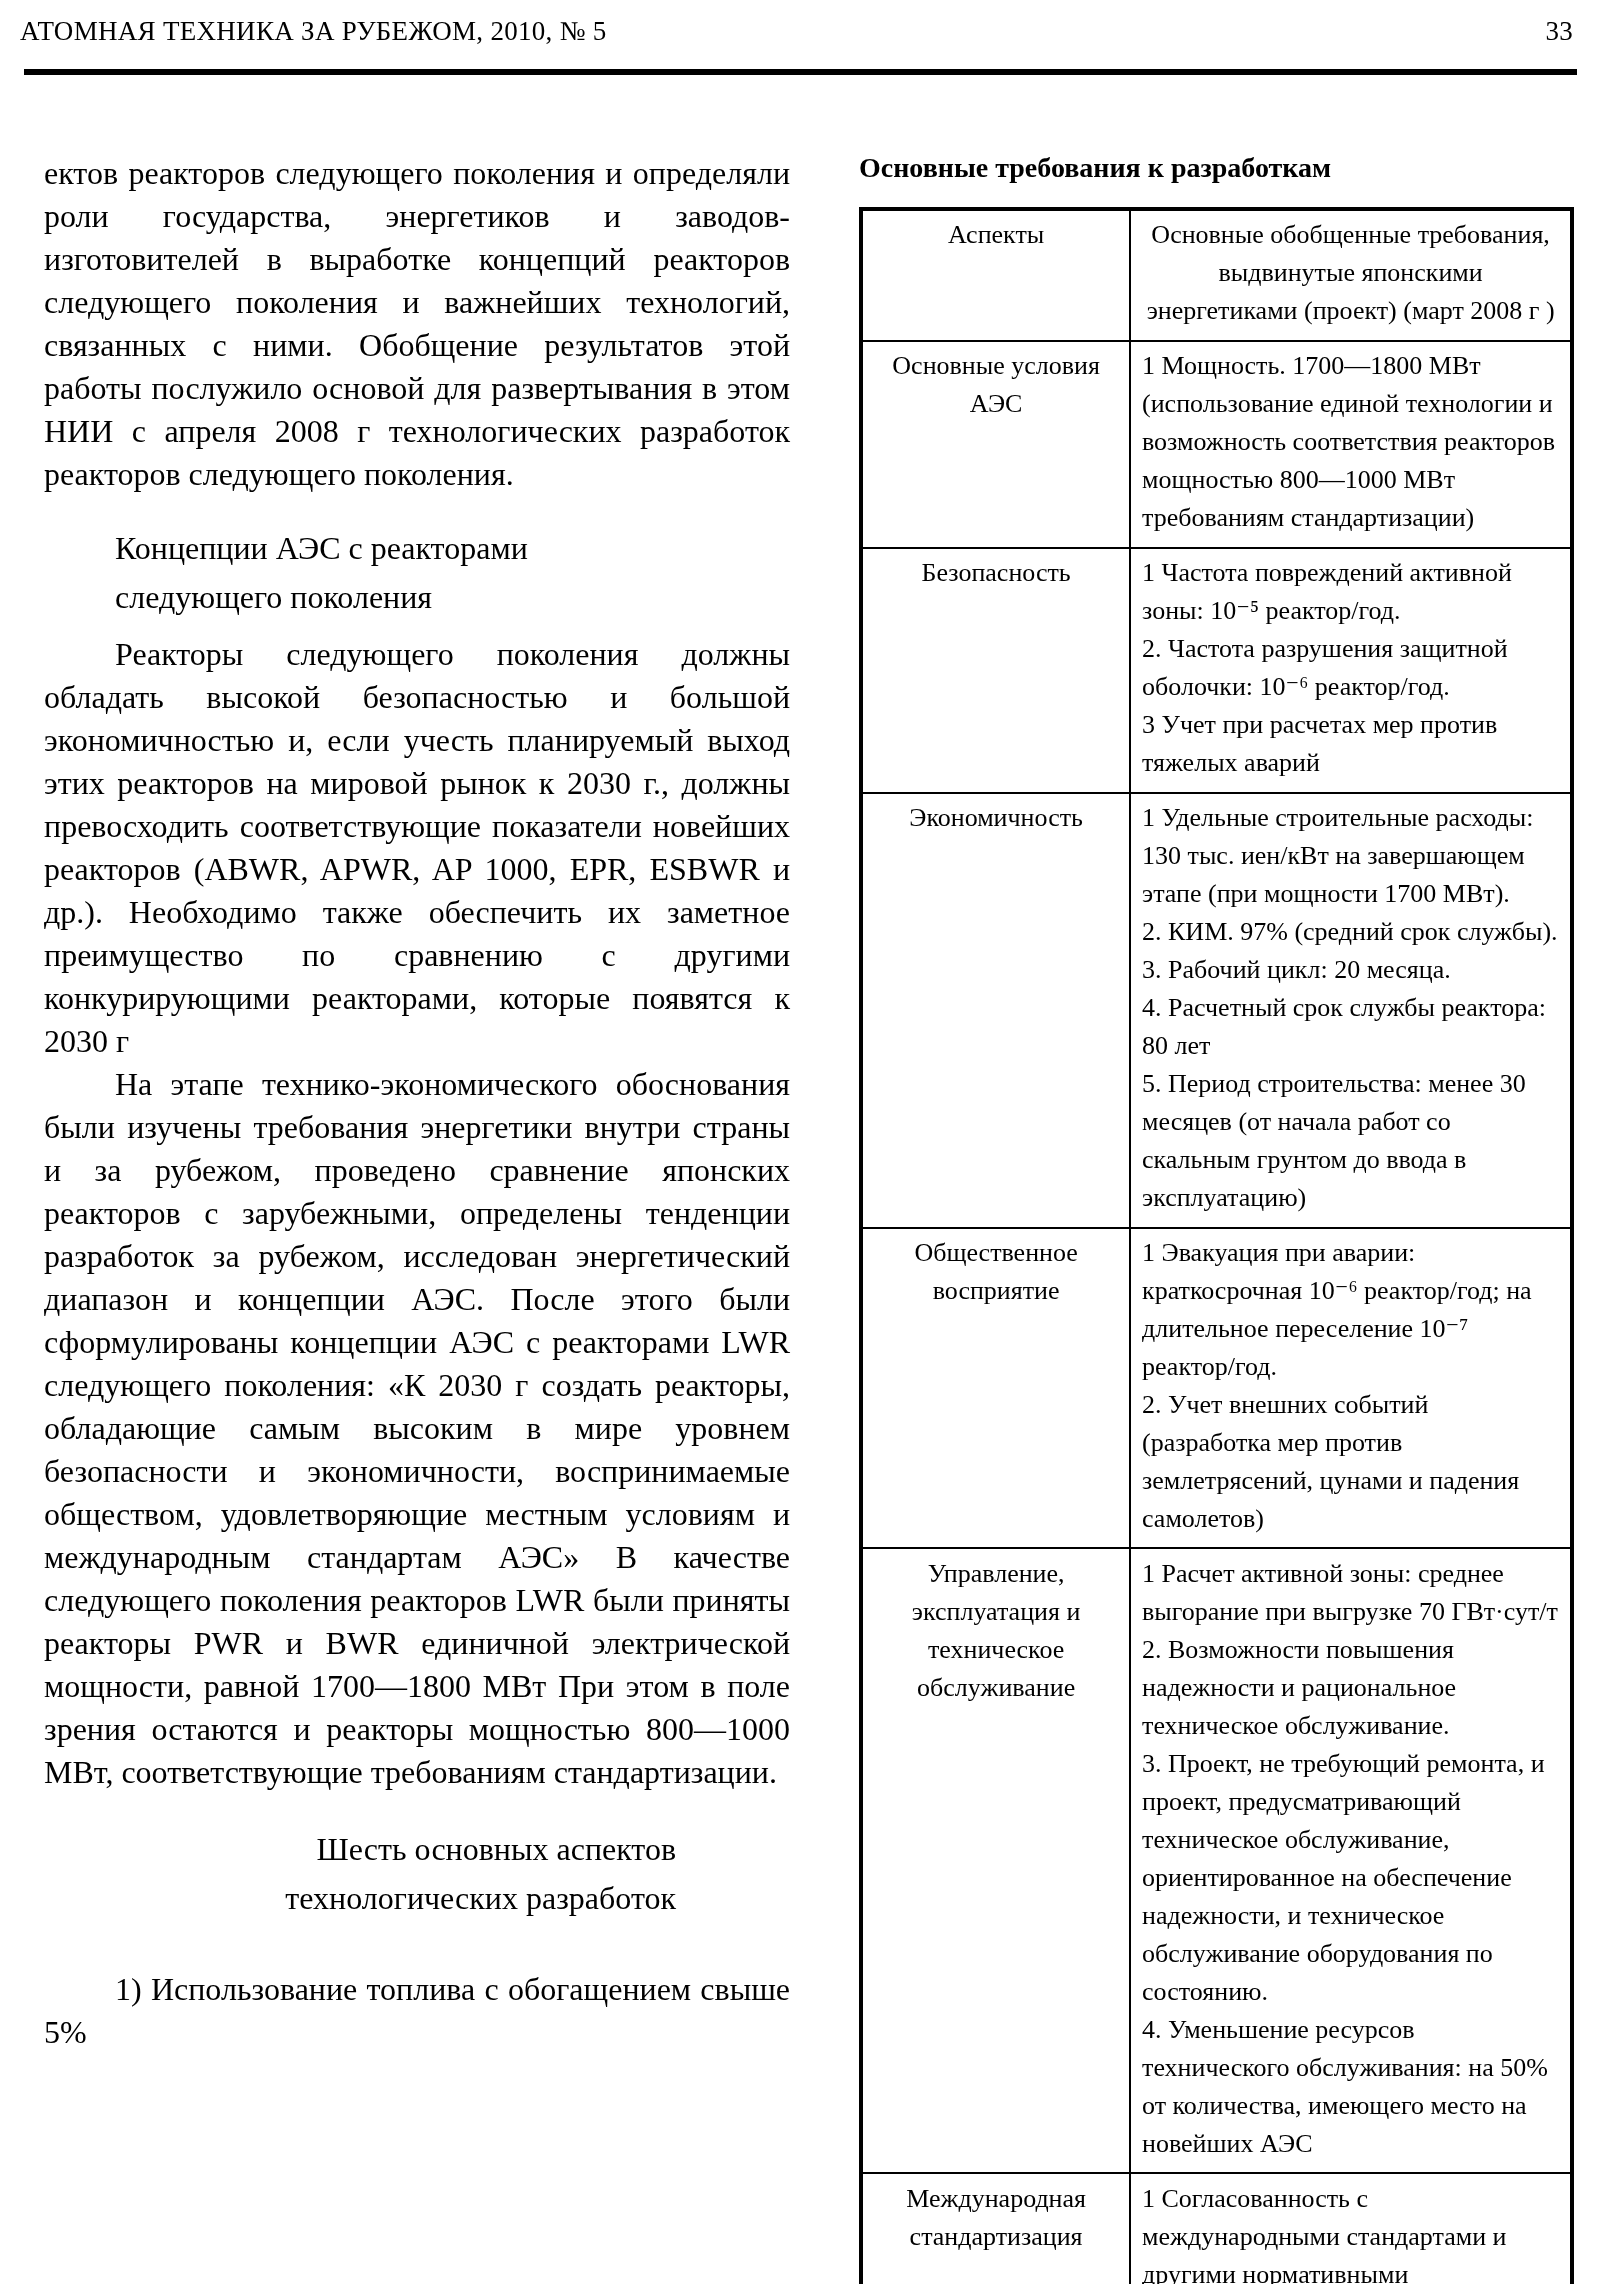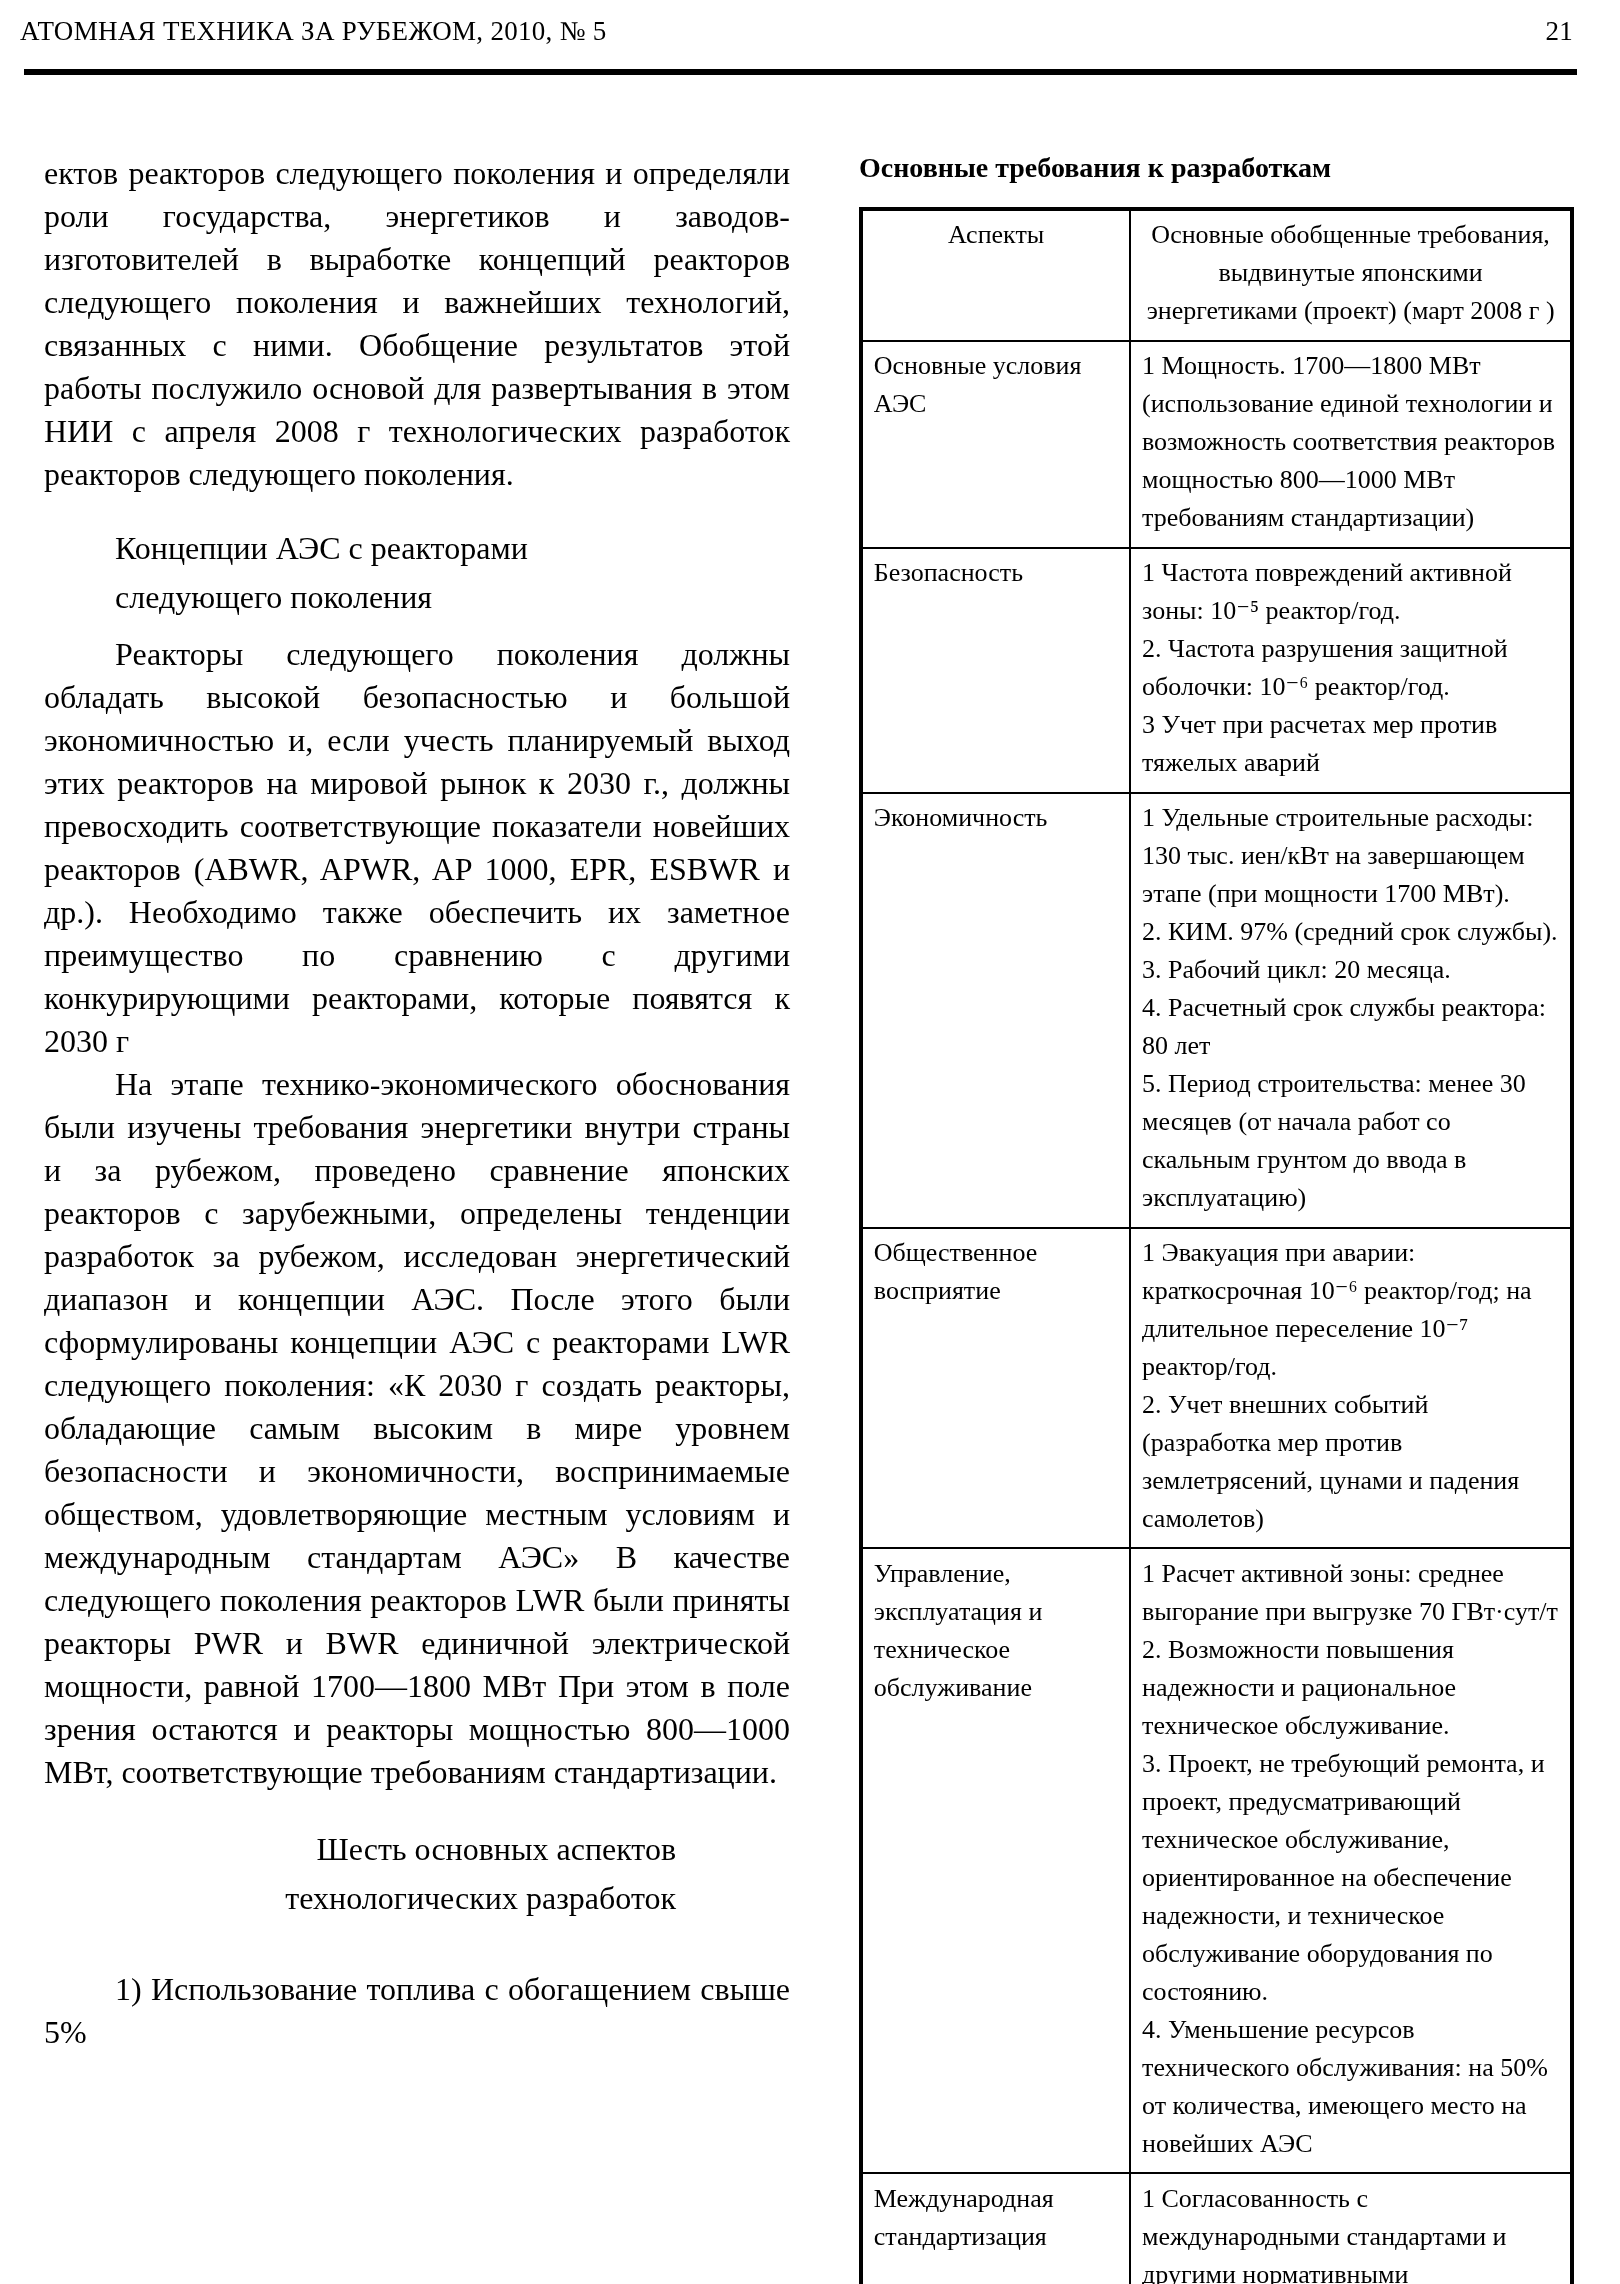--- a/index.html
+++ b/index.html
@@ -51,31 +51,31 @@
     vertical-align:top;
     font-size:26px;line-height:38px;
     padding:5.4px 10.8px 9.5px 10.8px;
   }
   col.c1{width:270px;}
   col.c2{width:444px;}
   td.th{
     text-align:center;vertical-align:middle;
     padding:12px 6.8px;
   }
-  td.aspect{padding-top:8px;}
+  td.aspect{padding-top:8px;text-align:center;}
   .req-item{margin:0;}
 </style>
 </head>
 <body>
 
 <div class="page">
 
   <div class="pagehead">
     <span>АТОМНАЯ ТЕХНИКА ЗА РУБЕЖОМ, 2010, № 5</span>
-    <span>21</span>
+    <span>33</span>
   </div>
   <div class="rule"></div>
 
   <div class="col col-left">
     <p class="body">ектов реакторов следующего поколения и определяли роли государства, энергетиков и заводов-изготовителей в выработке концепций реакторов следующего поколения и важнейших технологий, связанных с ними. Обобщение результатов этой работы послужило основой для развертывания в этом НИИ с апреля 2008 г технологических разработок реакторов следующего поколения.</p>
     <h3 class="sec">Концепции АЭС с реакторами следующего поколения</h3>
     <p class="body ind">Реакторы следующего поколения должны обладать высокой безопасностью и большой экономичностью и, если учесть планируемый выход этих реакторов на мировой рынок к 2030 г., должны превосходить соответствующие показатели новейших реакторов (ABWR, APWR, AP 1000, EPR, ESBWR и др.). Необходимо также обеспечить их заметное преимущество по сравнению с другими конкурирующими реакторами, которые появятся к 2030 г</p>
     <p class="body ind">На этапе технико-экономического обоснования были изучены требования энергетики внутри страны и за рубежом, проведено сравнение японских реакторов с зарубежными, определены тенденции разработок за рубежом, исследован энергетический диапазон и концепции АЭС. После этого были сформулированы концепции АЭС с реакторами LWR следующего поколения: «К 2030 г создать реакторы, обладающие самым высоким в мире уровнем безопасности и экономичности, воспринимаемые обществом, удовлетворяющие местным условиям и международным стандартам АЭС» В качестве следующего поколения реакторов LWR были приняты реакторы PWR и BWR единичной электрической мощности, равной 1700—1800 МВт При этом в поле зрения остаются и реакторы мощностью 800—1000 МВт, соответствующие требованиям стандартизации.</p>
     <h3 class="sec sec2">Шесть основных аспектов технологических разработок</h3>
     <p class="body ind mt2">1) Использование топлива с обогащением свыше 5%</p>

